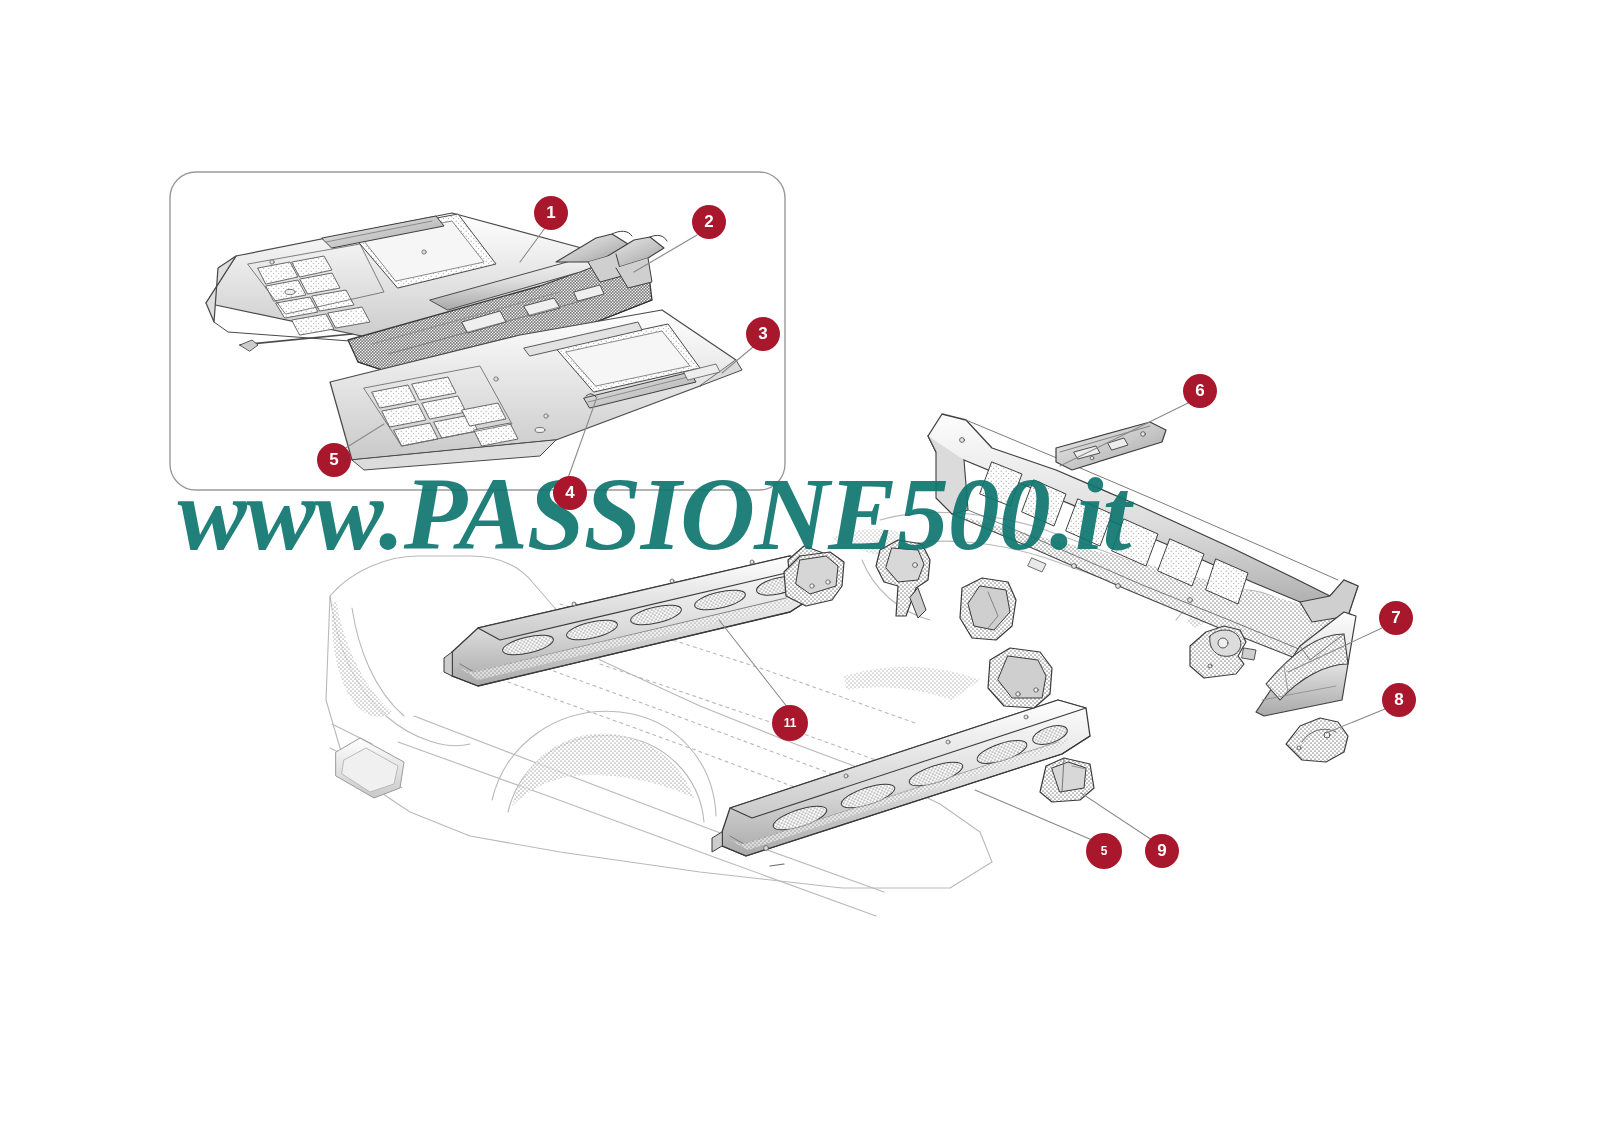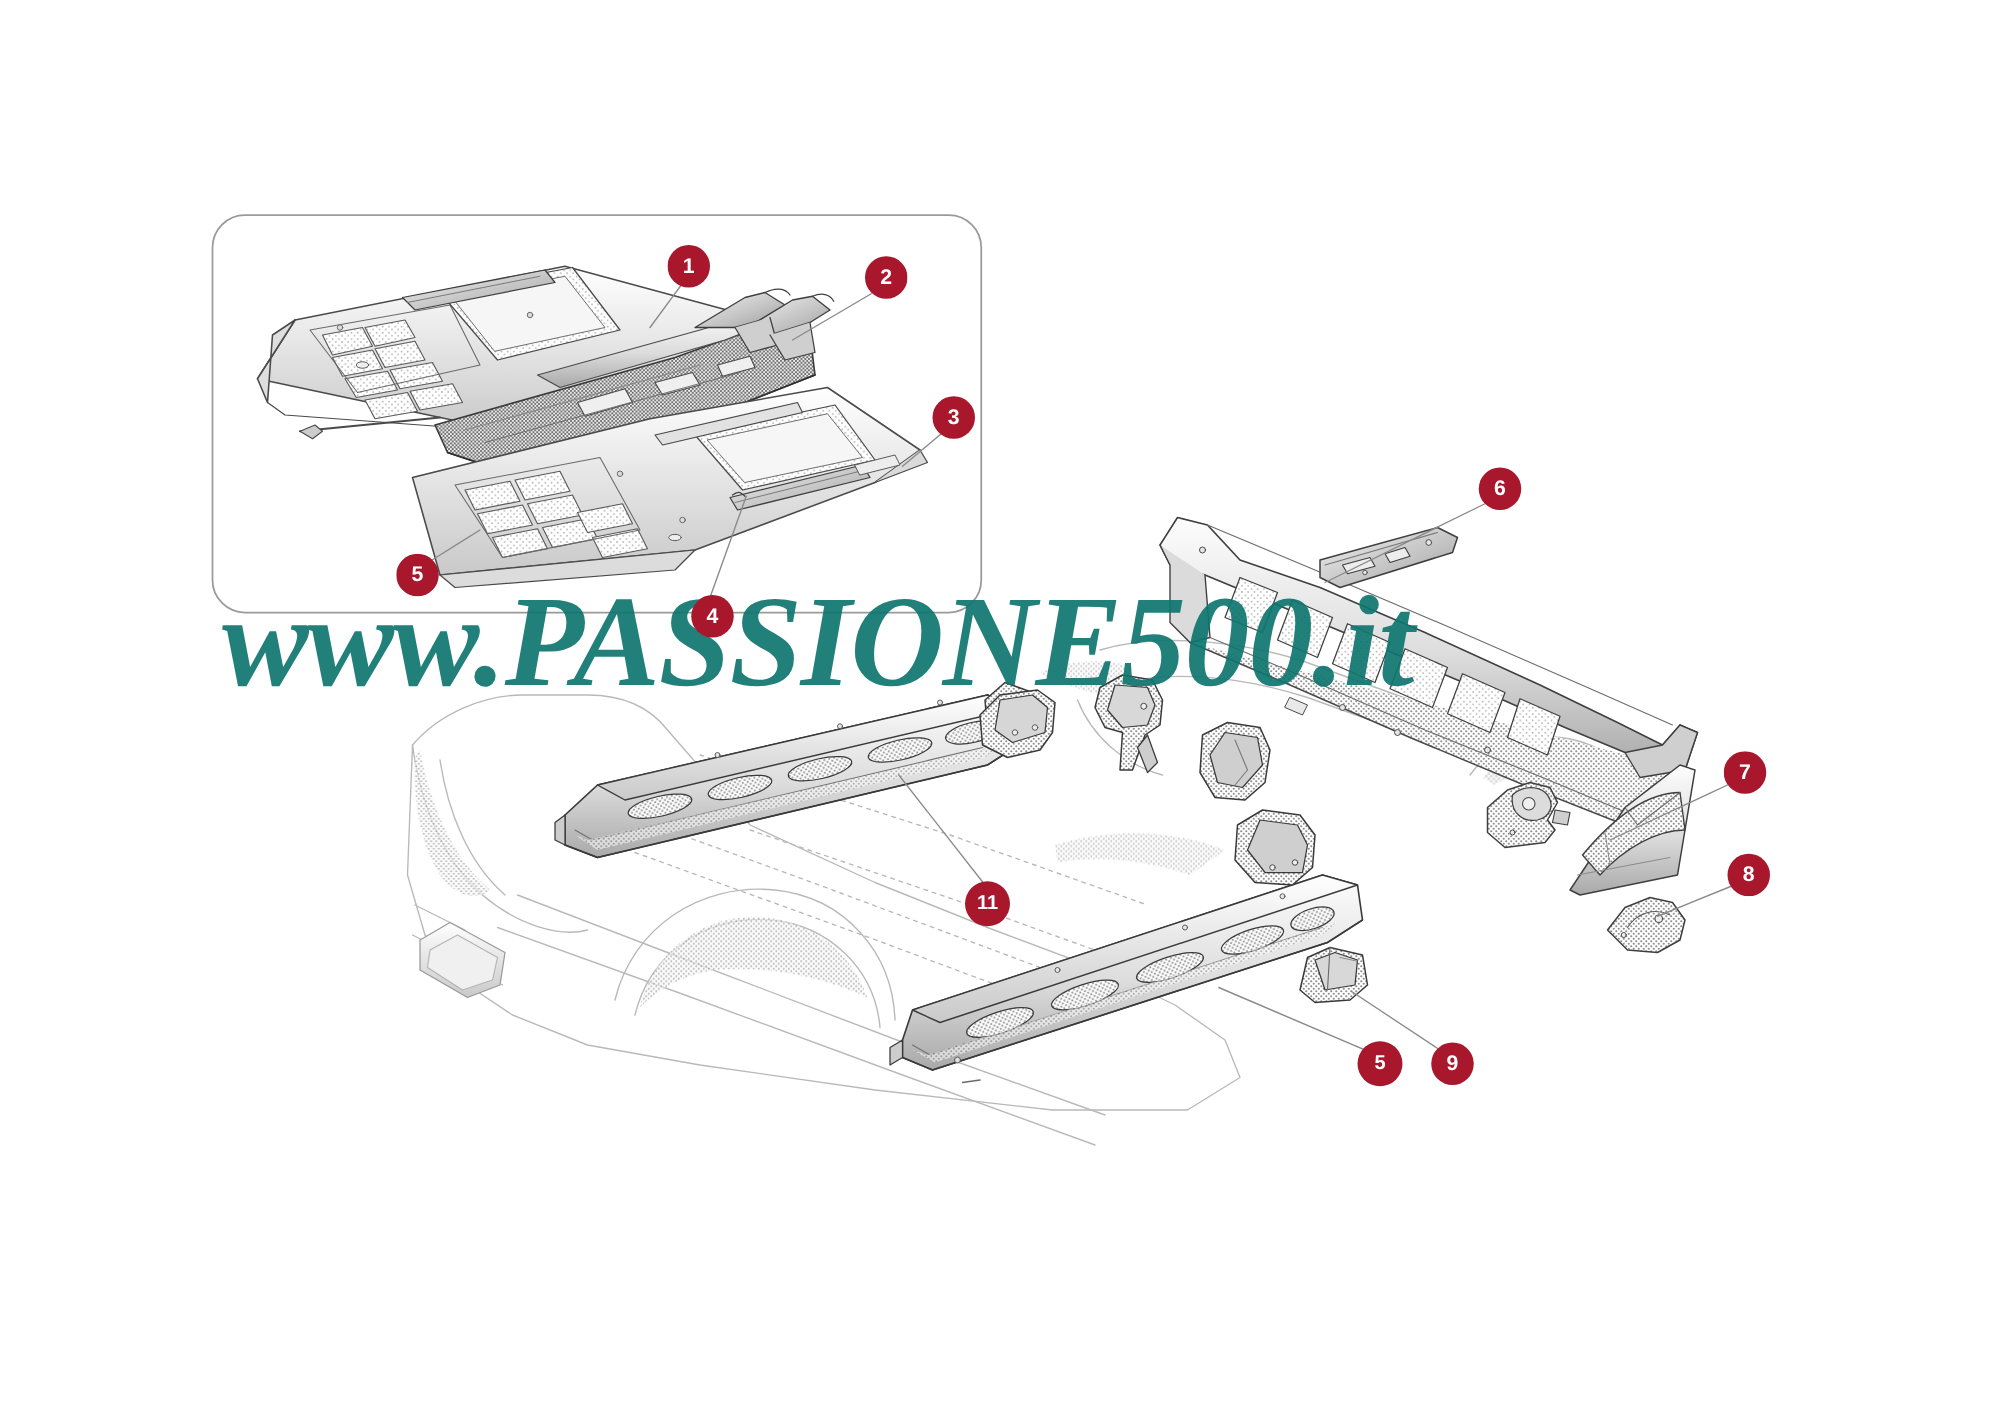--- a/index.html
+++ b/index.html
@@ -55,21 +55,21 @@
     font-weight: 700;
     font-size: 17px;
     display: flex;
     align-items: center;
     justify-content: center;
     box-sizing: border-box;
     transform: translate(-50%, -50%);
     z-index: 30;
     cursor: pointer;
   }
-  .callout.wide { width: 36px; height: 36px; font-size: 16px; }
+  .callout.wide { width: 36px; height: 36px; font-size: 12px; }
   
 </style>
 </head>
 <body>
 
 <div id="page">
 
   <div id="artboard">
     <svg viewBox="0 0 1600 1132" xmlns="http://www.w3.org/2000/svg">
       <defs>

